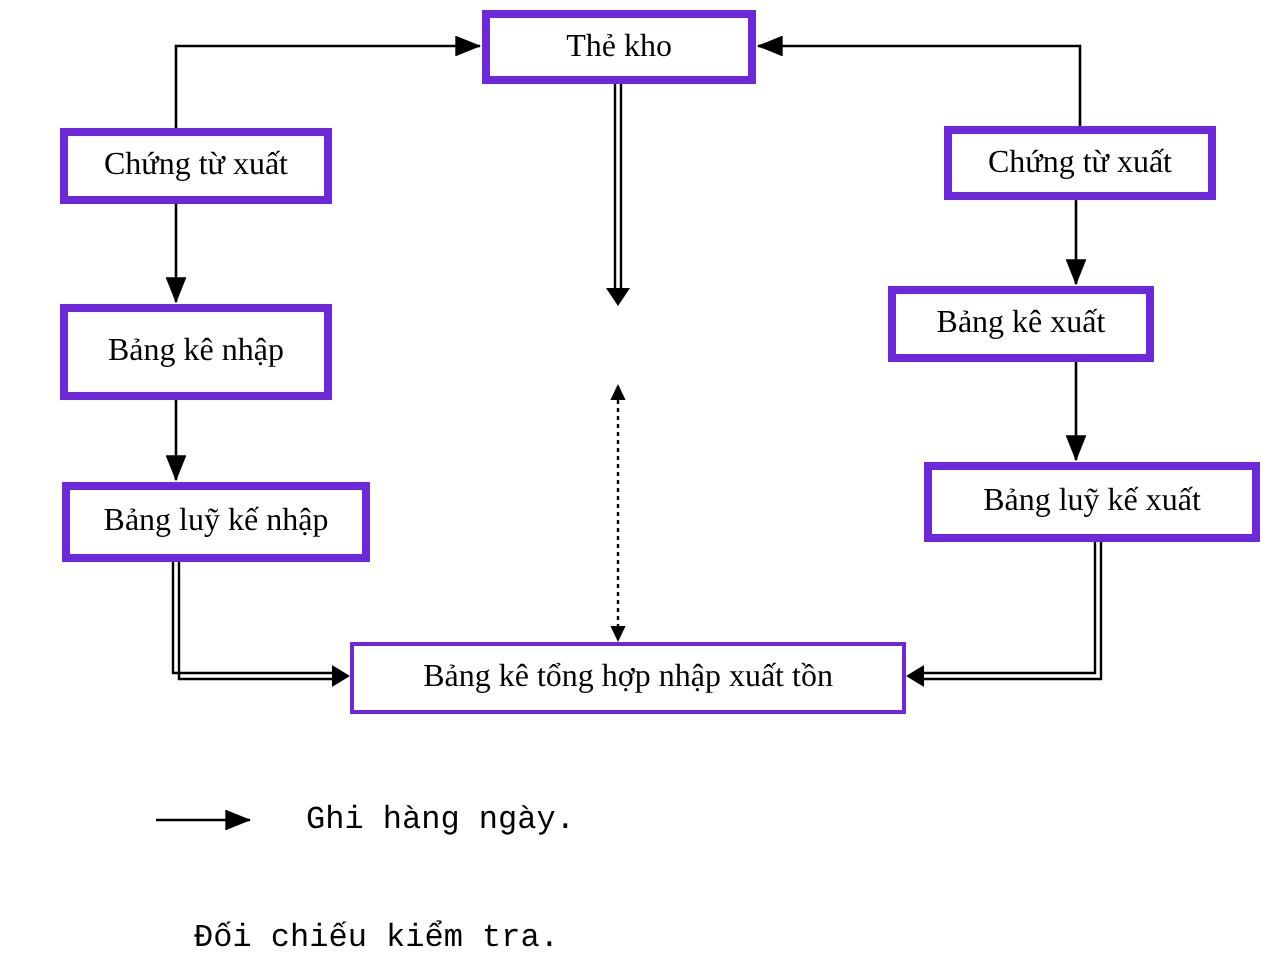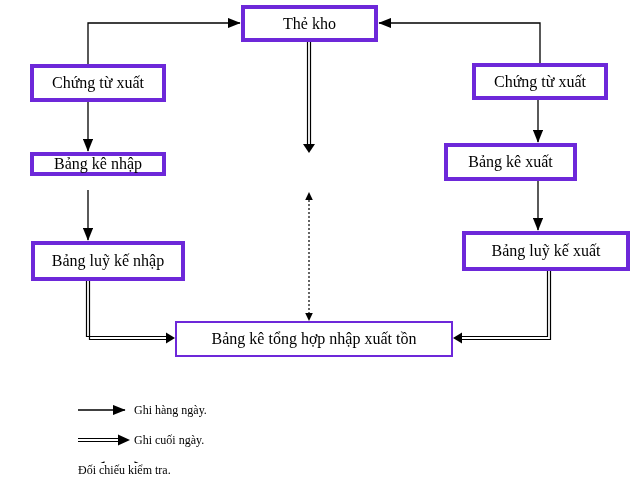--- a/index.html
+++ b/index.html
@@ -36,22 +36,24 @@
   }
   .node.thick { border-width: 2px; }
   .legend-row {
     position: absolute;
     display: flex;
     align-items: center;
     height: 20px;
   }
   .legend-row svg { display: block; margin-right: 0; }
   .legend-label {
-    font-size: 12px;
+    font-size: 16px;
+    margin-left: 19px;
     white-space: nowrap;
+    font-family: Liberation Mono, monospace;
   }
 </style>
 </head>
 <body>
 
 <div class="stage">
 
   <svg class="edges" viewBox="0 0 631 485" xmlns="http://www.w3.org/2000/svg">
     <defs>
       <marker id="arrHead" viewBox="0 0 10 8" refX="9.5" refY="4" markerWidth="10" markerHeight="8" orient="auto">
@@ -92,21 +94,21 @@
   </svg>
 
   <div class="node" style="left:241px; top:5px;  width:137px; height:37px;">
     <span>Thẻ kho</span>
   </div>
 
   <div class="node" style="left:30px; top:64px; width:136px; height:38px;">
     <span>Chứng từ xuất</span>
   </div>
 
-  <div class="node" style="left:30px; top:152px; width:136px; height:24px;">
+  <div class="node" style="left:30px; top:152px; width:136px; height:48px;">
     <span>Bảng kê nhập</span>
   </div>
 
   <div class="node" style="left:31px; top:241px; width:154px; height:40px;">
     <span>Bảng luỹ kế nhập</span>
   </div>
 
 
   <div class="node" style="left:472px; top:63px; width:136px; height:37px;">
     <span>Chứng từ xuất</span>
@@ -124,28 +126,20 @@
     <span>Bảng kê tổng hợp nhập xuất tồn</span>
   </div>
 
   <div class="legend-row" style="left:78px; top:400px;">
     <svg width="56" height="14" xmlns="http://www.w3.org/2000/svg">
       <line x1="0" y1="7" x2="47" y2="7" stroke="#000" stroke-width="1.3" marker-end="url(#arrHead)"></line>
     </svg>
     <span class="legend-label">Ghi hàng ngày.</span>
   </div>
 
-  <div class="legend-row" style="left:78px; top:430px;">
-    <svg width="56" height="14" xmlns="http://www.w3.org/2000/svg">
-      <line x1="0" y1="5.5" x2="40" y2="5.5" stroke="#000" stroke-width="1.2"></line>
-      <line x1="0" y1="8.5" x2="40" y2="8.5" stroke="#000" stroke-width="1.2"></line>
-      <polygon points="40,1.5 40,12.5 52,7" fill="#000"></polygon>
-    </svg>
-    <span class="legend-label">Ghi cuối ngày.</span>
-  </div>
 
   <div class="legend-row" style="left:78px; top:458px;flex-direction:column;">
     <svg width="56" height="14" xmlns="http://www.w3.org/2000/svg">
       <line x1="8" y1="7" x2="40" y2="7" stroke="#000" stroke-width="1.2" stroke-dasharray="2,2"></line>
       <polygon points="0,7 8.5,3.2 8.5,10.8" fill="#000"></polygon>
       <polygon points="47,7 38.5,3.2 38.5,10.8" fill="#000"></polygon>
     </svg>
     <span class="legend-label">Đối chiếu kiểm tra.</span>
   </div>
 

